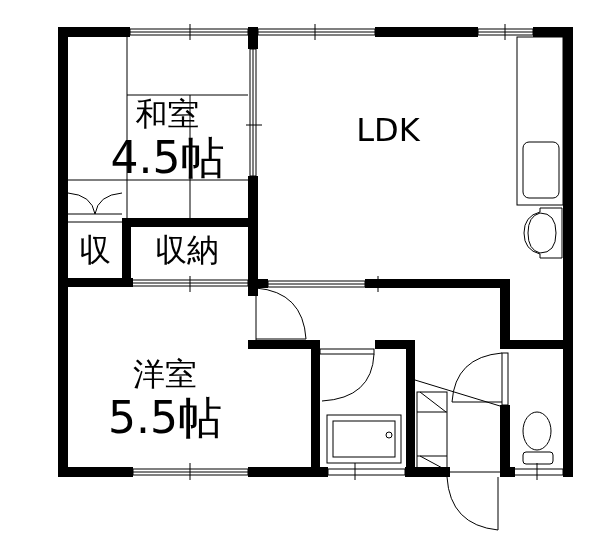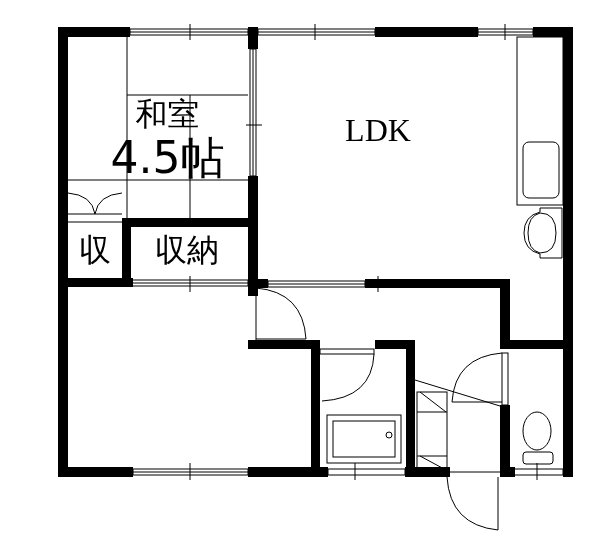--- a/index.html
+++ b/index.html
@@ -131,21 +131,25 @@
       <ellipse cx="537" cy="431" rx="14" ry="19"></ellipse>
       <rect x="523" y="452" width="30" height="12" rx="3"></rect>
     </g>
   </svg>
 
   <div class="label" style="left:110px; top:96px; width:115px;">
     <div class="room-name">和室</div>
     <div class="room-size">4.5帖</div>
   </div>
 
-  <div class="label" style="left:298px; top:112px; width:160px;font-family:Liberation Serif, serif;">
+  <div class="label" style="left:308px; top:112px; width:160px;">
     <div class="room-name">LDK</div>
   </div>
 
+  <div class="label" style="left:105px; top:356px; width:120px;">
+    <div class="room-name">洋室</div>
+    <div class="room-size">5.5帖</div>
+  </div>
 
   <div class="label room-name" style="left:70px; top:232px; width:50px;">収</div>
 
   <div class="label room-name" style="left:132px; top:232px; width:110px;">収納</div>
 </div>
 
 </body></html>

